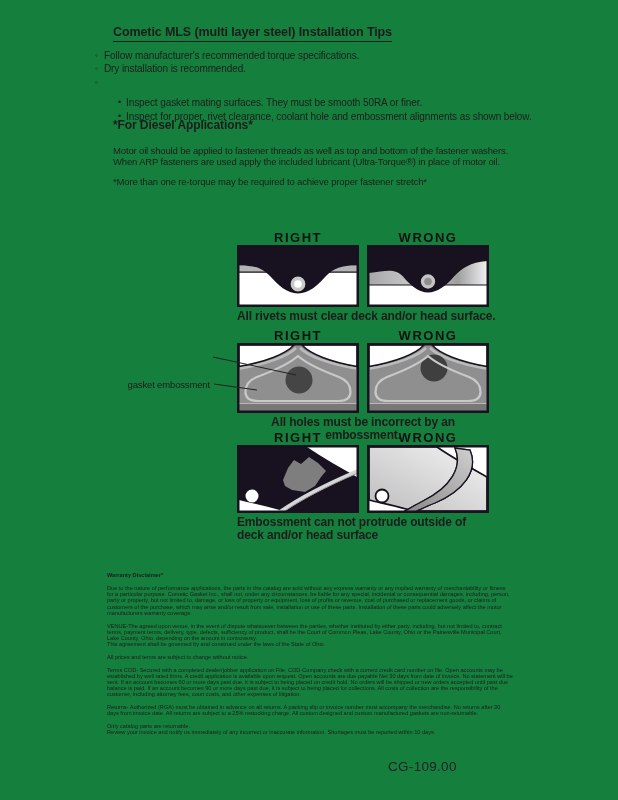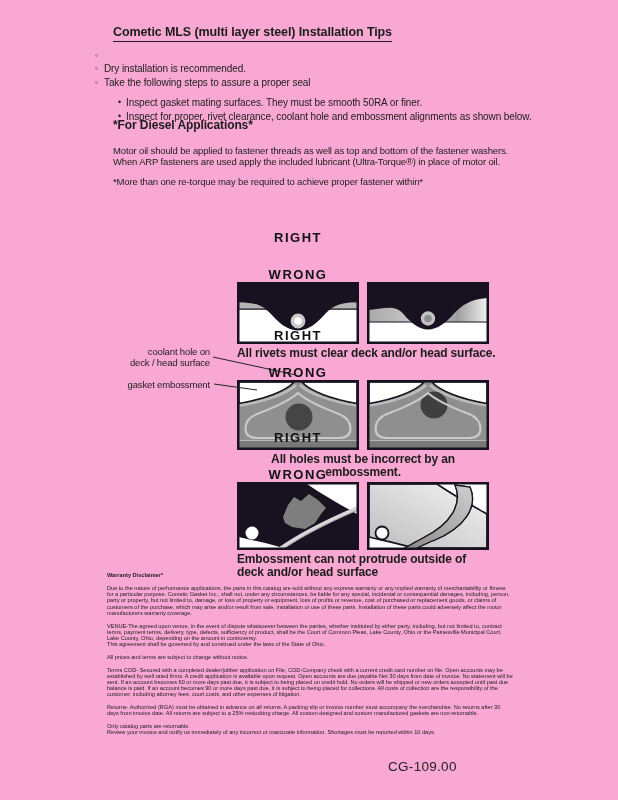--- a/index.html
+++ b/index.html
@@ -1,38 +1,38 @@
 <!DOCTYPE html>
 <html><head>
 <meta charset="utf-8">
 <style>
   * { margin:0; padding:0; box-sizing:border-box; }
   html,body { background:#fff; }
   .page {
-    position:relative; width:618px; height:800px; background:#f9a8d4;
+    position:relative; width:618px; height:800px; background:#15803d;
     font-family:"Liberation Sans", sans-serif; color:#1c1c1c; overflow:hidden;
   }
   
   .tips { position:absolute; left:95px; top:22px; width:440px; }
   .doc-title {
     margin-left:18px; display:inline-block; font-size:12.5px; font-weight:bold;
     letter-spacing:-0.1px; border-bottom:1.6px solid #1c1c1c; padding-bottom:2px;
   }
   .blist { list-style:none; margin-top:7px; }
   .blist li { display:flex; font-size:10px; line-height:13.4px; letter-spacing:-0.1px; }
   .blist .mk { width:9px; flex:0 0 9px; font-size:8.5px; line-height:13.4px; }
   .sublist { margin-left:23px; }
   .sublist .mk { width:8px; flex:0 0 8px; font-size:9px; }
   
   .diesel { position:absolute; left:113px; top:118px; width:420px; }
   .diesel h2 { font-size:12px; font-weight:bold; margin-bottom:14px; letter-spacing:-0.1px; }
   .diesel p { font-size:9.5px; line-height:10.9px; letter-spacing:-0.15px; margin-bottom:9px; }
   
   .pair { position:absolute; left:237px; width:260px; }
-  .pair .labels { display:flex; gap:24px;flex-direction:column; }
+  .pair .labels { display:flex; gap:8px; }
   .pair .labels span {
     width:122px; text-align:center; font-size:13px; font-weight:bold;
     letter-spacing:1.5px; line-height:13px; color:#111;
   }
   .pair .panels { display:flex; gap:8px; margin-top:1px; }
   .pair svg { display:block; }
   .caption { font-size:12px; font-weight:bold; letter-spacing:-0.15px; margin-top:3px; line-height:12.5px; }
   .caption.center { text-align:center; width:252px; }
   .caption.narrow { width:248px; }
   
@@ -51,46 +51,46 @@
 </head>
 <body>
 
 <div class="page">
 
   <div class="tips">
     <span class="doc-title">Cometic MLS (multi layer steel) Installation Tips</span>
     <ul class="blist">
       <li>
         <span class="mk">◦</span>
+        <span>Follow manufacturer's recommended torque specifications.</span>
         </li>
       <li>
         <span class="mk">◦</span>
         <span>Dry installation is recommended.</span>
         </li>
       <li>
         <span class="mk">◦</span>
-        <span>Take the following steps to assure a proper seal</span>
         </li>
     </ul>
     <ul class="blist sublist">
       <li>
         <span class="mk">•</span>
         <span>Inspect gasket mating surfaces.  They must be smooth 50RA or finer.</span>
         </li>
       <li>
         <span class="mk">•</span>
         <span>Inspect for proper, rivet clearance, coolant hole and embossment alignments as shown below.</span>
         </li>
     </ul>
   </div>
 
   <div class="diesel">
     <h2>*For Diesel Applications*</h2>
     <p>Motor oil should be applied to fastener threads as well as top and bottom of the fastener washers. When ARP fasteners are used apply the included lubricant (Ultra-Torque®) in place of motor oil.</p>
-    <p>*More than one re-torque may be required to achieve proper fastener within*</p>
+    <p>*More than one re-torque may be required to achieve proper fastener stretch*</p>
   </div>
 
   <div class="pair" style="top:231px">
     <div class="labels">
       <span>RIGHT</span>
       <span>WRONG</span>
     </div>
     <div class="panels">
       <svg width="122" height="62" viewBox="0 0 122 62">
         <rect x="1" y="1" width="120" height="60" fill="#fff"></rect>
@@ -151,22 +151,20 @@
         <path d="M59,5 C51,13 30,21 3,25.5" stroke="#bcbcbc" stroke-width="2.5" fill="none"></path>
         <path d="M63,5 C71,13 92,21 119,25.5" stroke="#bcbcbc" stroke-width="2.5" fill="none"></path>
         <circle cx="67" cy="25" r="13.5" fill="#3f3f3f"></circle>
         <path d="M61,13 C53,20 36,28 20,34 C11,37.5 8.5,43 8.5,49 C8.5,55.5 13,58 21,58 L101,58 C109,58 113.5,55.5 113.5,49 C113.5,43 111,37.5 102,34 C86,28 69,20 61,13 Z" fill="none" stroke="#c9c9c9" stroke-width="2.2"></path>
         <rect x="1.25" y="1.25" width="119.5" height="67.5" fill="none" stroke="#18111f" stroke-width="2.5"></rect>
       </svg>
     </div>
     <div class="caption center">All holes must be incorrect by an embossment.</div>
   </div>
 
-  <div class="anno anno-coolant">coolant hole on
-deck / head surface</div>
   <div class="anno anno-emboss">gasket embossment</div>
   <svg class="anno-lines" width="92" height="44" viewBox="0 0 92 44">
     <line x1="2" y1="6" x2="85" y2="24" stroke="#222" stroke-width="1"></line>
     <line x1="3" y1="33" x2="46" y2="39" stroke="#222" stroke-width="1"></line>
   </svg>
 
   <div class="pair" style="top:431px">
     <div class="labels">
       <span>RIGHT</span>
       <span>WRONG</span>

